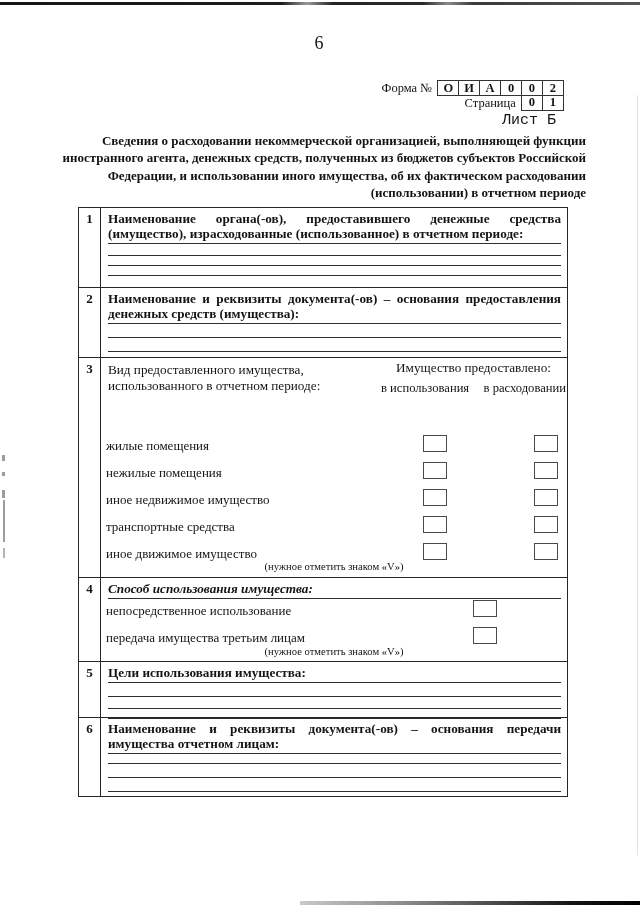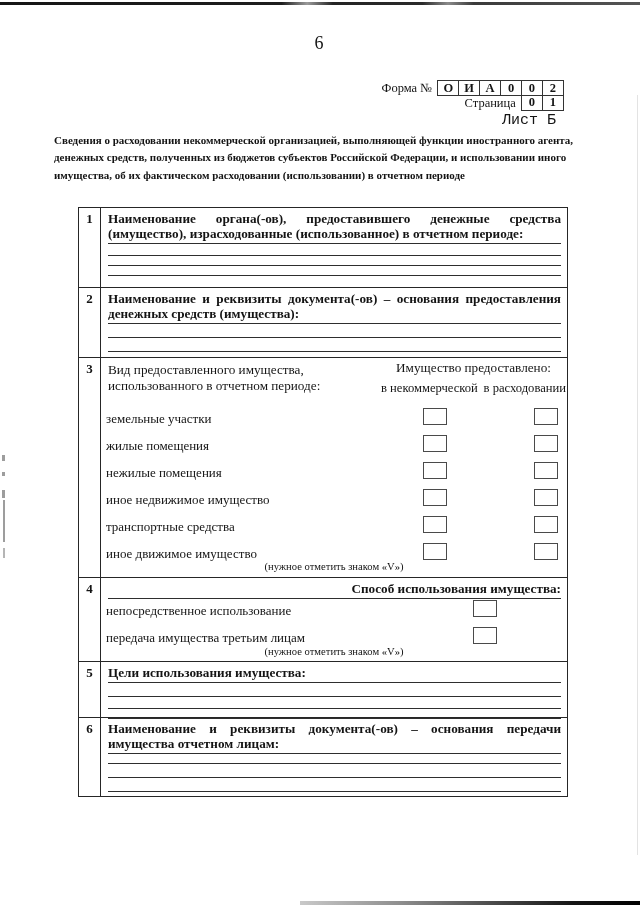--- a/index.html
+++ b/index.html
@@ -27,21 +27,21 @@
   .cells { display:flex; }
   .cellbox { width:22.3px; height:16px; border:1.4px solid #333; margin-left:-1.4px;
     display:flex; align-items:center; justify-content:center;
     font-weight:bold; font-size:12.5px; background:#fff; }
   .cells .cellbox:first-child { margin-left:0; }
   .fb-row2 .cells { margin-top:-1.4px; }
   .sheet { text-align:right; padding-right:8px; margin-top:1px; font-size:15px;font-family:Liberation Mono, monospace; }
 
   
   .doc-title { position:absolute; top:132px; left:54px; width:532px;
-    text-align:left; font-weight:bold; font-size:11px; line-height:17.4px; }
+    text-align:right; font-weight:bold; font-size:13px; line-height:17.4px; }
 
   
   .form-table { position:absolute; top:207px; left:78px; width:490px;
     border:1.6px solid #262626; display:flex; flex-direction:column; }
   .trow { display:flex; border-top:1.4px solid #262626; }
   .trow:first-child { border-top:none; }
   .numcell { width:22px; flex:0 0 22px; border-right:1.4px solid #262626;
     text-align:center; font-weight:bold; font-size:13px; padding-top:3px; }
   .ccell { flex:1 1 auto; position:relative; padding:3px 6px 0 7px; font-size:13.2px; }
   .r1 { height:79.4px; } .r2 { height:70px; } .r3 { height:220px; }
@@ -60,21 +60,21 @@
   .provided-cols { display:flex; justify-content:space-between; margin-top:6px;
     font-size:12.6px; }
   .item-row { position:absolute; left:0; width:100%; height:27px; }
   .item-label { position:absolute; left:5px; top:3px; font-size:13px; }
   .cb { position:absolute; width:24px; height:17px; border:1.6px solid #4a4a4a;
     background:#fff; top:0; }
   .cb1 { left:322px; } .cb2 { left:433px; } .cb4 { left:372px; }
   .note { position:absolute; left:0; width:100%; text-align:center; font-size:10.6px; }
 
   
-  .r4 .hdr { text-align:right; }
+  .r4 .hdr { text-align:left;font-style:italic; }
 </style>
 </head>
 <body>
 
 <div class="page">
 
   <div class="scan-top"></div>
   <div class="scan-bottom"></div>
   <div class="right-edge"></div>
   <div class="mark" style="top:455px;left:2px;width:3px;height:6px;"></div>
@@ -130,30 +130,25 @@
       </div>
     </div>
 
     <div class="trow r3">
       <div class="numcell">3</div>
       <div class="ccell">
         <div class="r3-label">Вид предоставленного имущества, использованного в отчетном периоде:</div>
         <div class="provided">
           <div class="provided-title">Имущество предоставлено:</div>
           <div class="provided-cols">
-            <span>в некоммерческой</span>
+            <span>в использования</span>
             <span>в расходовании</span>
           </div>
         </div>
 
-        <div class="item-row" style="top:50px">
-          <span class="item-label">земельные участки</span>
-          <span class="cb cb1"></span>
-          <span class="cb cb2"></span>
-        </div>
         <div class="item-row" style="top:77px">
           <span class="item-label">жилые помещения</span>
           <span class="cb cb1"></span>
           <span class="cb cb2"></span>
         </div>
         <div class="item-row" style="top:104px">
           <span class="item-label">нежилые помещения</span>
           <span class="cb cb1"></span>
           <span class="cb cb2"></span>
         </div>

